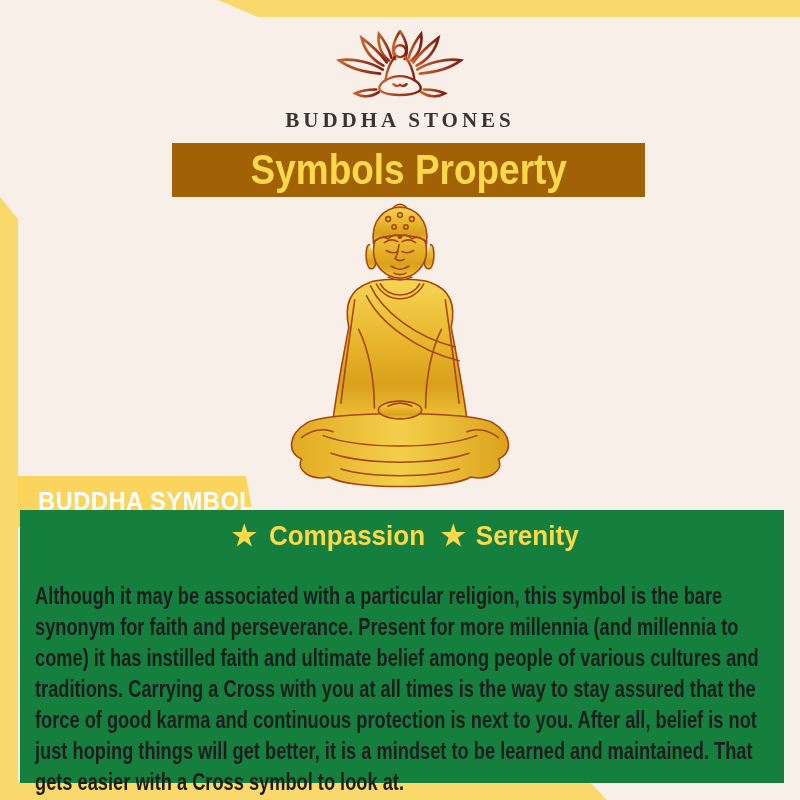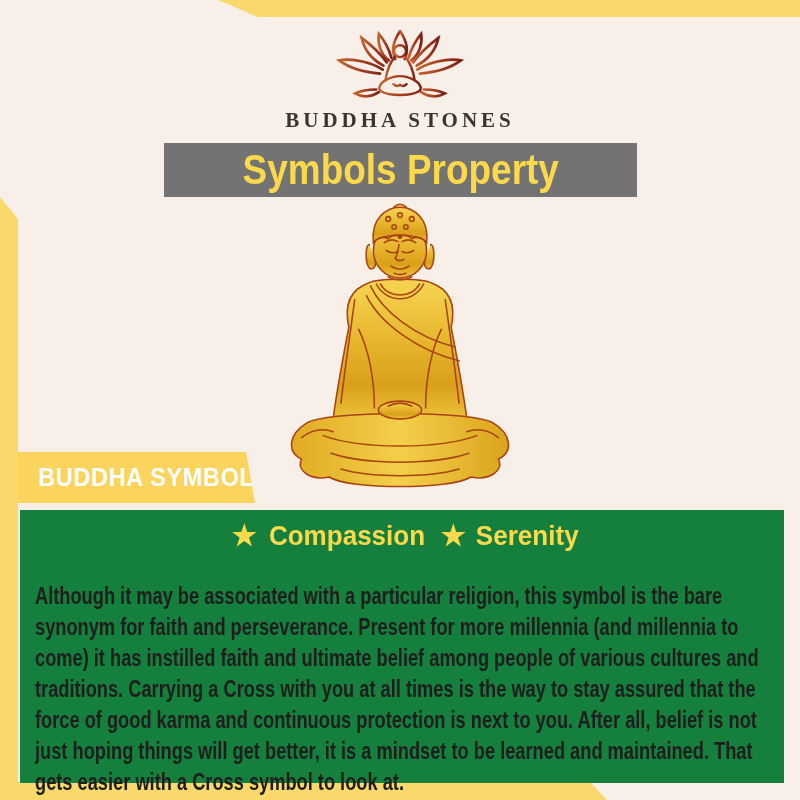--- a/index.html
+++ b/index.html
@@ -21,32 +21,32 @@
     clip-path:polygon(0 0,590px 0,607px 100%,0 100%);}
   
   #logo{position:absolute;left:320px;top:26px;width:160px;height:86px;}
   #brand-name{
     position:absolute;left:0;top:108px;width:800px;text-align:center;
     font-family:"Liberation Serif",serif;font-size:21px;font-weight:600;
     letter-spacing:4px;color:#3a332f;
   }
   
   #headline-box{
-    position:absolute;left:164px;top:143px;width:473px;height:54px;
-    background:#737373;display:flex;align-items:center;justify-content:center;
+    position:absolute;left:172px;top:143px;width:473px;height:54px;
+    background:#a16207;display:flex;align-items:center;justify-content:center;
   }
   #headline-text{
     font-size:42px;font-weight:700;color:#fcd84b;letter-spacing:0;
     display:inline-block;transform:scaleX(0.88);white-space:nowrap;
   }
   
   #buddha{position:absolute;left:272px;top:200px;width:256px;height:294px;}
   
   #label-bar{
-    position:absolute;left:18px;top:452px;width:237px;height:51px;
+    position:absolute;left:18px;top:476px;width:237px;height:51px;
     background:#fbd45e;
     clip-path:polygon(0 0,228px 0,237px 100%,0 100%);
     display:flex;align-items:center;
   }
   #label-text{
     color:#ffffff;font-size:25px;font-weight:600;letter-spacing:.5px;
     padding-left:21px;display:inline-block;transform:scaleX(.95);
     transform-origin:left center;white-space:nowrap;
   }
   

